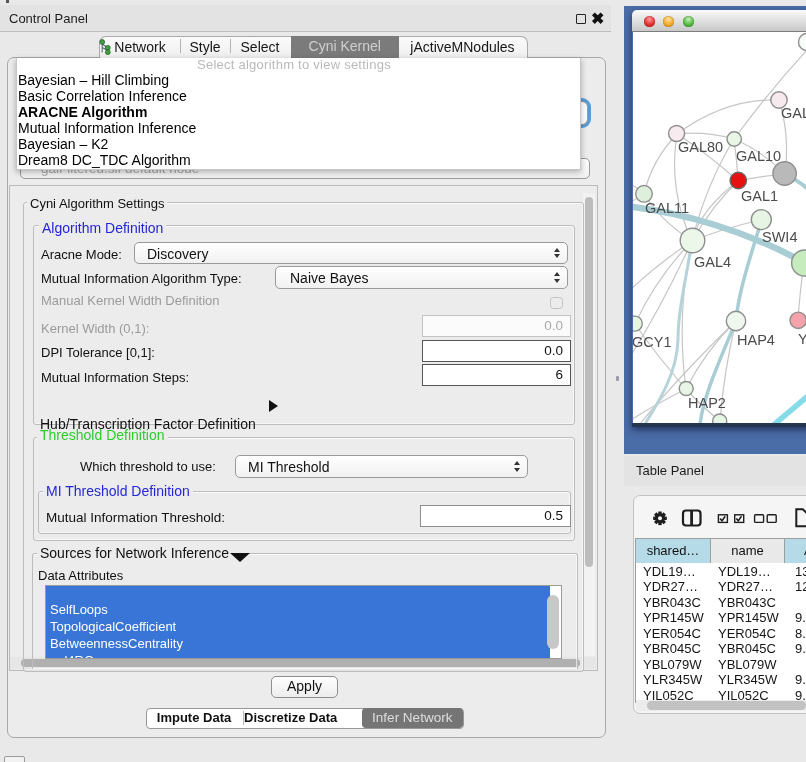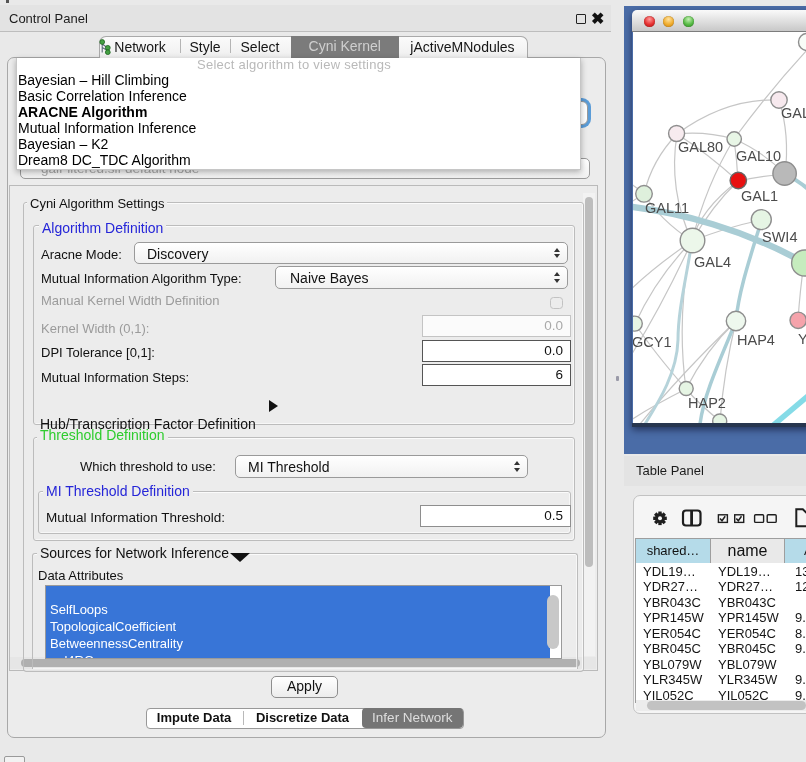--- a/index.html
+++ b/index.html
@@ -117,21 +117,21 @@
 <div class="abs" style="left:16px;top:58px;width:565px;height:112px;background:#fff;box-shadow:0 2px 6px rgba(0,0,0,.3);border:1px solid #c6c6c6;border-top:none;font-size:14px;color:#000;box-sizing:border-box">
   <div class="abs" style="left:180px;top:-1px;color:#b9b9b9;font-size:13px;letter-spacing:0.25px">Select algorithm to view settings</div>
   <div class="abs" style="left:1px;top:13.5px;line-height:16.1px">Bayesian – Hill Climbing<br>Basic Correlation Inference<br><b>ARACNE Algorithm</b><br>Mutual Information Inference<br>Bayesian – K2<br>Dream8 DC_TDC Algorithm</div>
 </div>
 
 <div class="abs" style="left:271px;top:675.5px;width:65px;height:20px;background:linear-gradient(#ffffff,#ececec);border:1px solid #8e8e8e;border-radius:5px;font-size:14px;color:#111;text-align:center;line-height:19px">Apply</div>
 
 <div class="abs" style="left:145.5px;top:708px;width:316px;height:19px;background:#fff;border:1px solid #989898;border-radius:4px"></div>
 <div class="abs" style="left:145.5px;top:708px;width:97px;height:19px;font-size:13px;font-weight:bold;color:#111;text-align:center;line-height:19px">Impute Data</div>
 <div class="abs" style="left:243px;top:711px;width:1px;height:14px;background:#b9b9b9"></div>
-<div class="abs" style="left:244px;top:708px;width:117px;height:19px;font-size:13px;font-weight:bold;color:#111;text-align:center;line-height:19px">Discretize Data</div>
+<div class="abs" style="left:244px;top:708px;width:117px;height:19px;font-size:13px;font-weight:bold;color:#111;line-height:19px">Discretize Data</div>
 <div class="abs" style="left:362px;top:707.5px;width:100.5px;height:20.5px;background:#757575;border-radius:4px;font-size:13.5px;color:#dedede;text-align:center;line-height:20px">Infer Network</div>
 
 <div class="abs" style="left:4px;top:756px;width:19px;height:10px;background:#f2f2f2;border:1.5px solid #9a9a9a;border-radius:2px"></div>
 
 <div class="abs" style="left:616px;top:376px;width:3px;height:5px;background:#9a9aa8;border-radius:1px"></div>
 
 <div class="abs" style="left:624px;top:6px;width:182px;height:448px;background:#4a6ca7"></div>
 
 <div class="abs" style="left:632px;top:10px;width:180px;height:417px;border-radius:5px 5px 0 0;box-shadow:0 3px 7px rgba(0,0,25,.5)"></div>
 <div class="abs" style="left:632px;top:10px;width:180px;height:21px;background:linear-gradient(#fafafa,#c8c8c8);border-radius:5px 0 0 0;border-bottom:1px solid #7d7d7d"></div>
@@ -244,21 +244,21 @@
     <rect x="107.6" y="6.8" width="9" height="7.6" rx="1"></rect>
     <rect x="120.2" y="6.8" width="9" height="7.6" rx="1"></rect>
   </g>
   <path d="M73 10.5 l2 2.3 3.2-4.6" stroke="#1e1e1e" stroke-width="1.5" fill="none"></path>
   <path d="M89.3 10.5 l2 2.3 3.2-4.6" stroke="#1e1e1e" stroke-width="1.5" fill="none"></path>
   <path d="M149.3 1.2 h6.5 l4.5 4.5 v12.5 h-11 z" fill="none" stroke="#1e1e1e" stroke-width="2"></path>
 </svg>
 
 <div class="abs" style="left:635px;top:538px;width:171px;height:163px;overflow:hidden;border:1px solid #9e9e9e;border-right:none">
   <div class="abs" style="left:0;top:0;width:74px;height:24px;background:#b5dbe9;border-right:1px solid #9e9e9e;font-size:13px;color:#111;text-align:center;line-height:24px">shared…</div>
-  <div class="abs" style="left:75px;top:0;width:73px;height:24px;background:#e9e9e9;border-right:1px solid #9e9e9e;font-size:16px;color:#111;text-align:center;line-height:24px">name</div>
+  <div class="abs" style="left:75px;top:0;width:73px;height:24px;background:#e9e9e9;border-right:1px solid #9e9e9e;font-size:13px;color:#111;text-align:center;line-height:24px">name</div>
   <div class="abs" style="left:149px;top:0;width:30px;height:24px;background:#b5dbe9;font-size:13px;color:#111;padding-left:19px;line-height:24px">A</div>
   <div class="abs" style="left:0;top:24px;width:171px;height:139px;background:#fff;font-size:13px;color:#151515;line-height:15.45px">
     <div class="abs" style="left:7px;top:1px">YDL19…<br>YDR27…<br>YBR043C<br>YPR145W<br>YER054C<br>YBR045C<br>YBL079W<br>YLR345W<br>YIL052C</div>
     <div class="abs" style="left:82px;top:1px">YDL19…<br>YDR27…<br>YBR043C<br>YPR145W<br>YER054C<br>YBR045C<br>YBL079W<br>YLR345W<br>YIL052C</div>
     <div class="abs" style="left:159px;top:1px">13<br>12<br><br>9.<br>8.<br>9.<br><br>9.<br>9.</div>
   </div>
 </div>
 <div class="abs" style="left:636px;top:700px;width:170px;height:11px;background:#ececec"></div>
 <div class="abs" style="left:647px;top:701px;width:159px;height:9px;background:#c2c2c2;border-radius:5px"></div>
 

